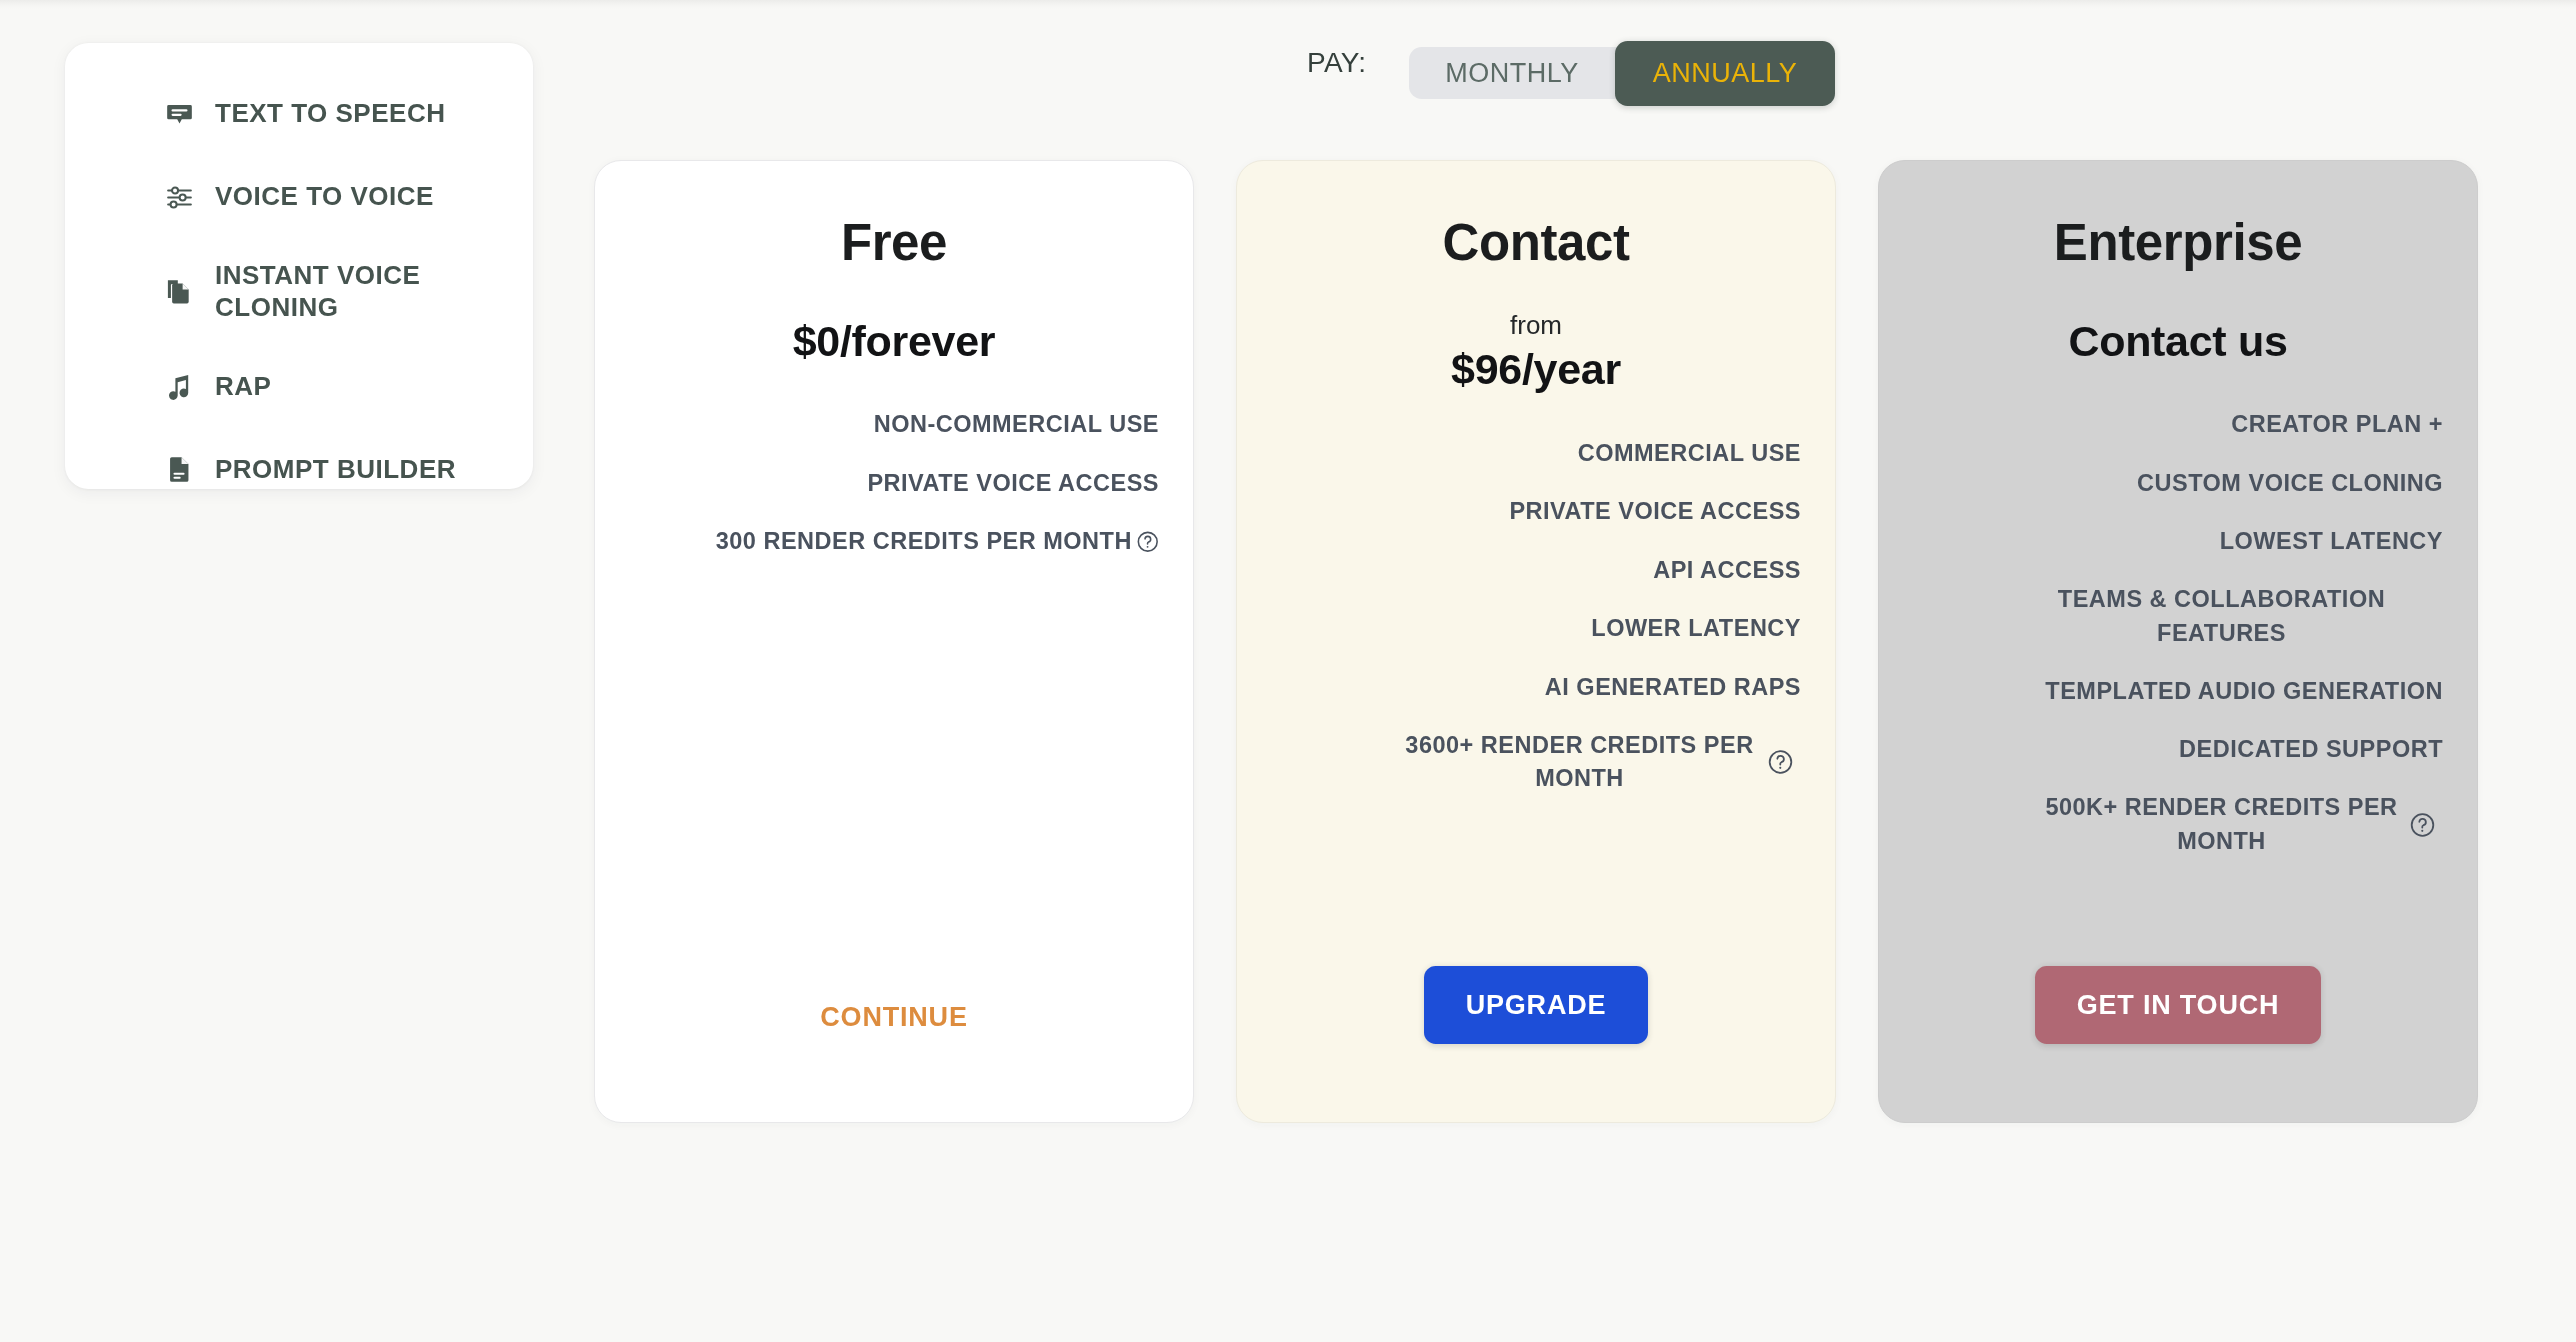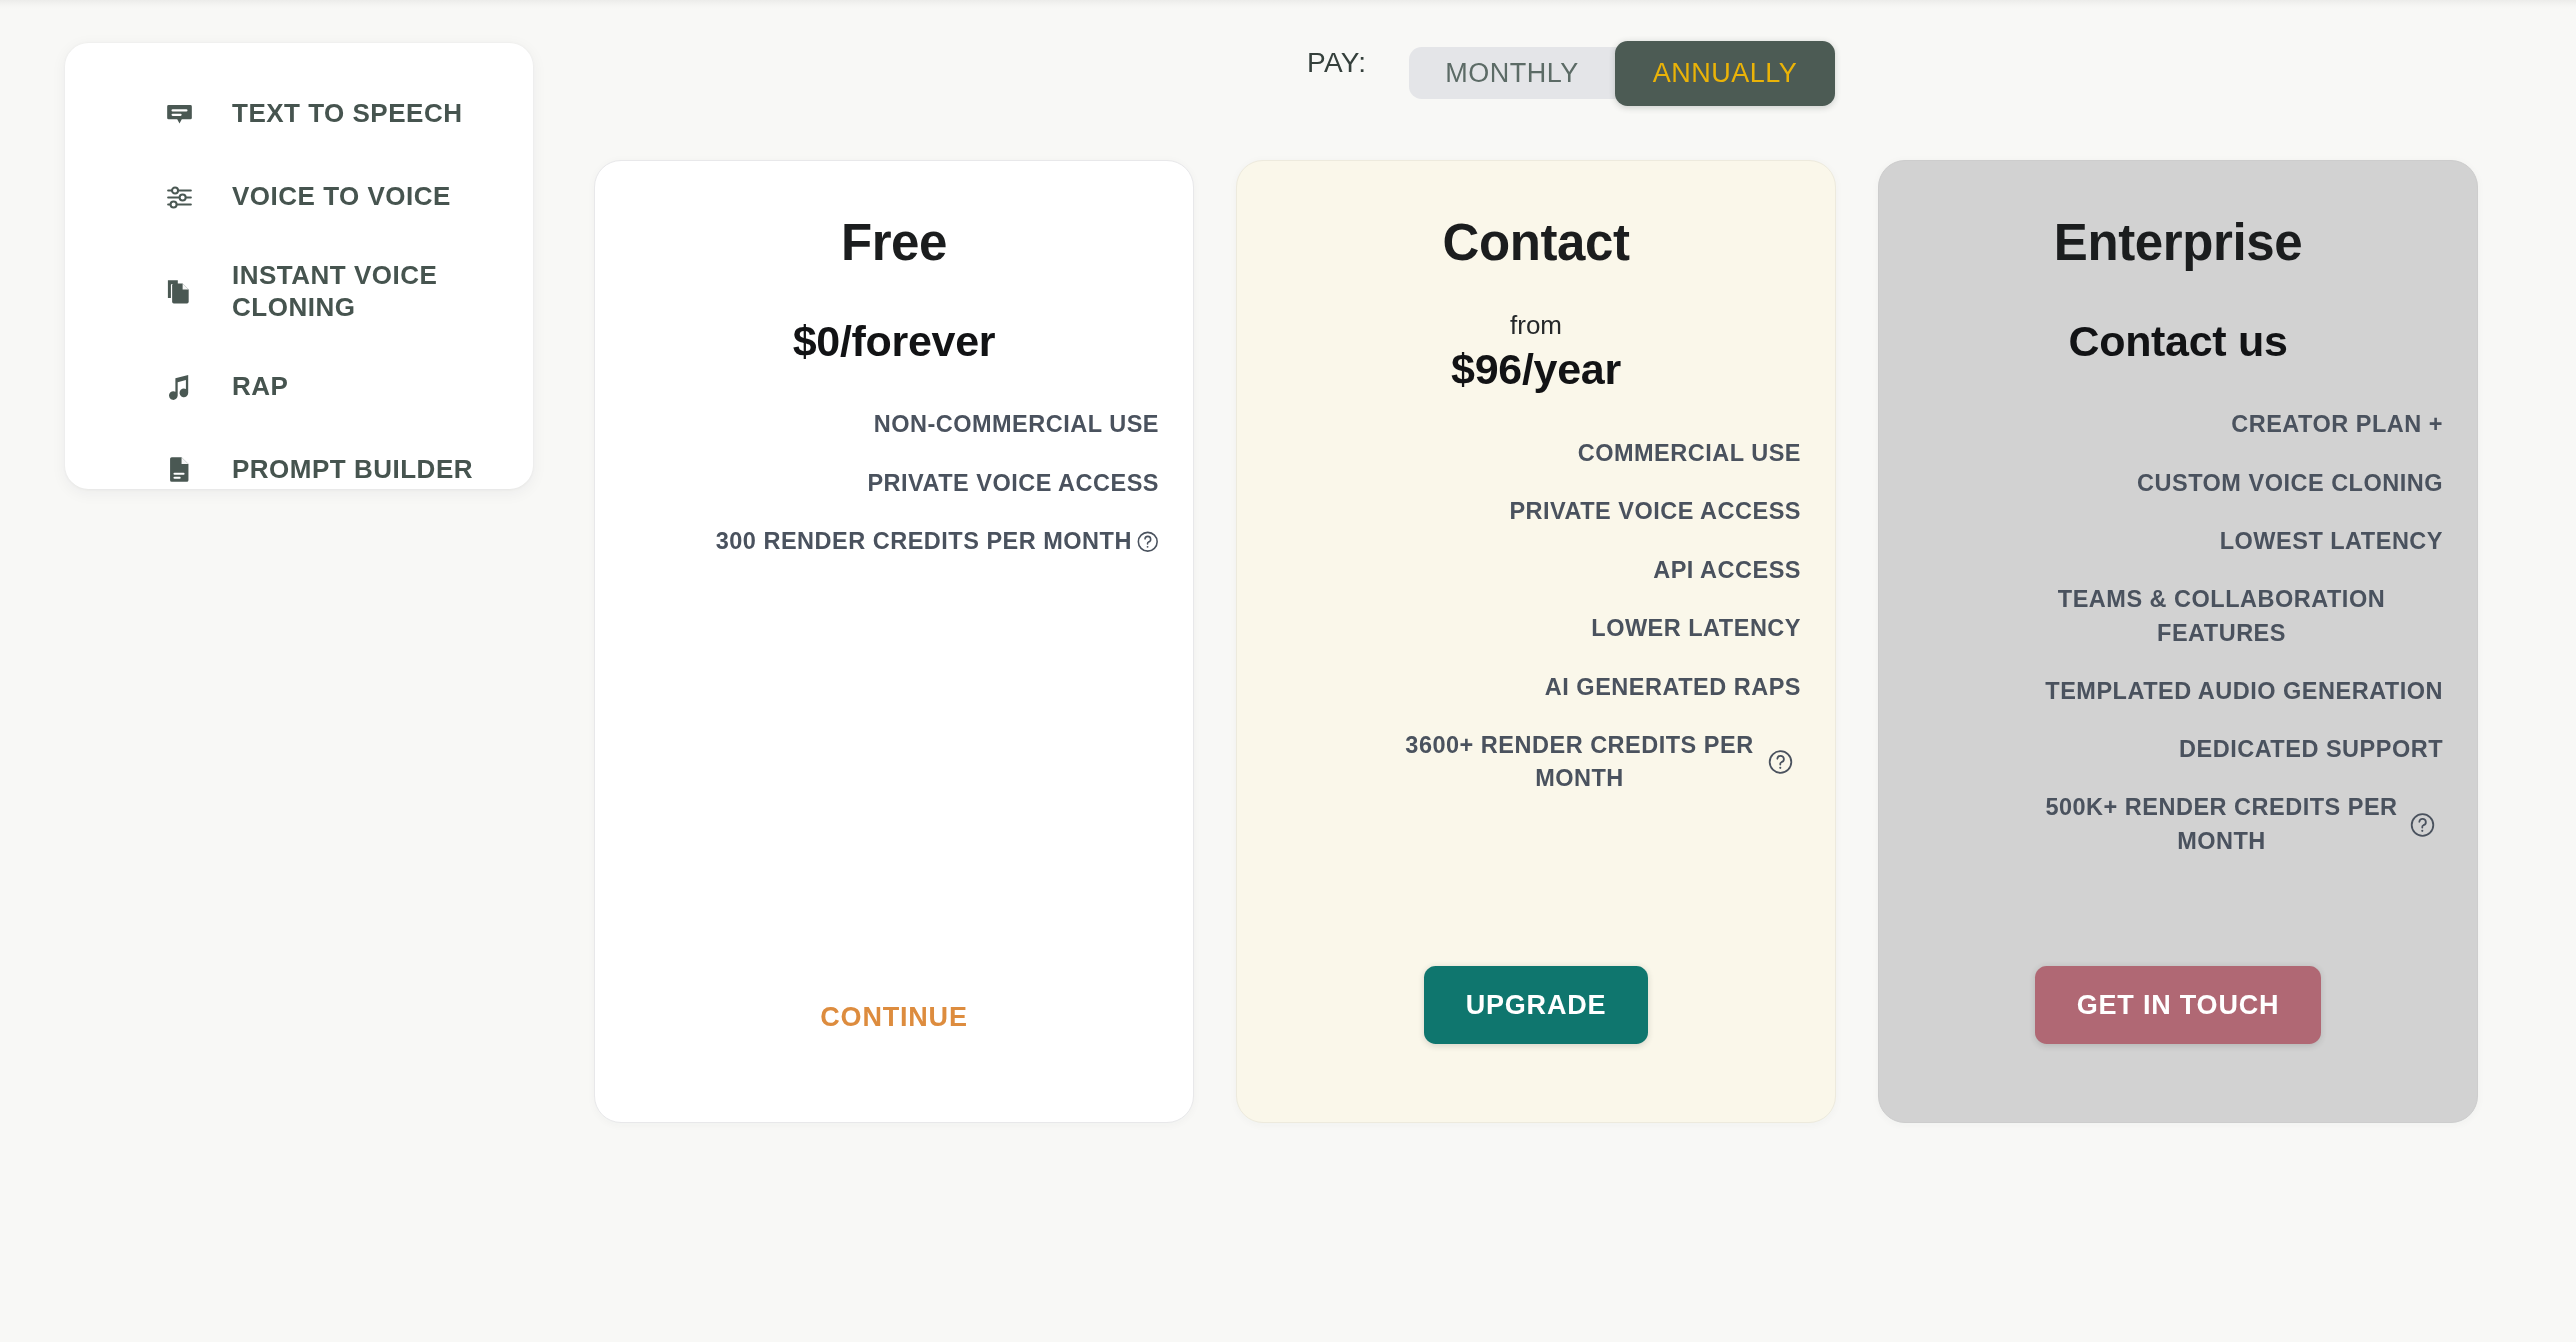--- a/index.html
+++ b/index.html
@@ -36,21 +36,21 @@
     height: 446px;
     background: #ffffff;
     border-radius: 23.5px;
     box-shadow: 0 3.6px 16.3px rgba(40,45,50,0.055), 0 0.9px 2.7px rgba(40,45,50,0.05);
     padding: 51px 0 0 0;
   }
 
   .nav-item {
     display: flex;
     align-items: center;
-    gap: 37px;
+    gap: 20px;
     padding: 0 0 0 99px;
     margin-bottom: 43px;
     min-height: 40px;
     cursor: pointer;
   }
   .nav-item:last-child { margin-bottom: 0; }
 
   .nav-icon {
     width: 31px;
     min-width: 31px;
@@ -278,21 +278,21 @@
     color: #dd8c3e;
     padding: 11px 7.2px;
   }
 
   .cta.solid {
     color: #ffffff;
     border-radius: 11.7px;
     padding: 23.5px 42px;
     box-shadow: 0 1.8px 6.3px rgba(30,35,32,0.16);
   }
-  .cta.solid.green { background: #0f766e; }
+  .cta.solid.green { background: #1d4ed8; }
   .cta.solid.rose  { background: #b06874; }
 </style>
 </head>
 <body>
 
 <div id="top-edge"></div>
 
 <nav id="sidebar">
     <div class="nav-item">
       <span class="nav-icon">

